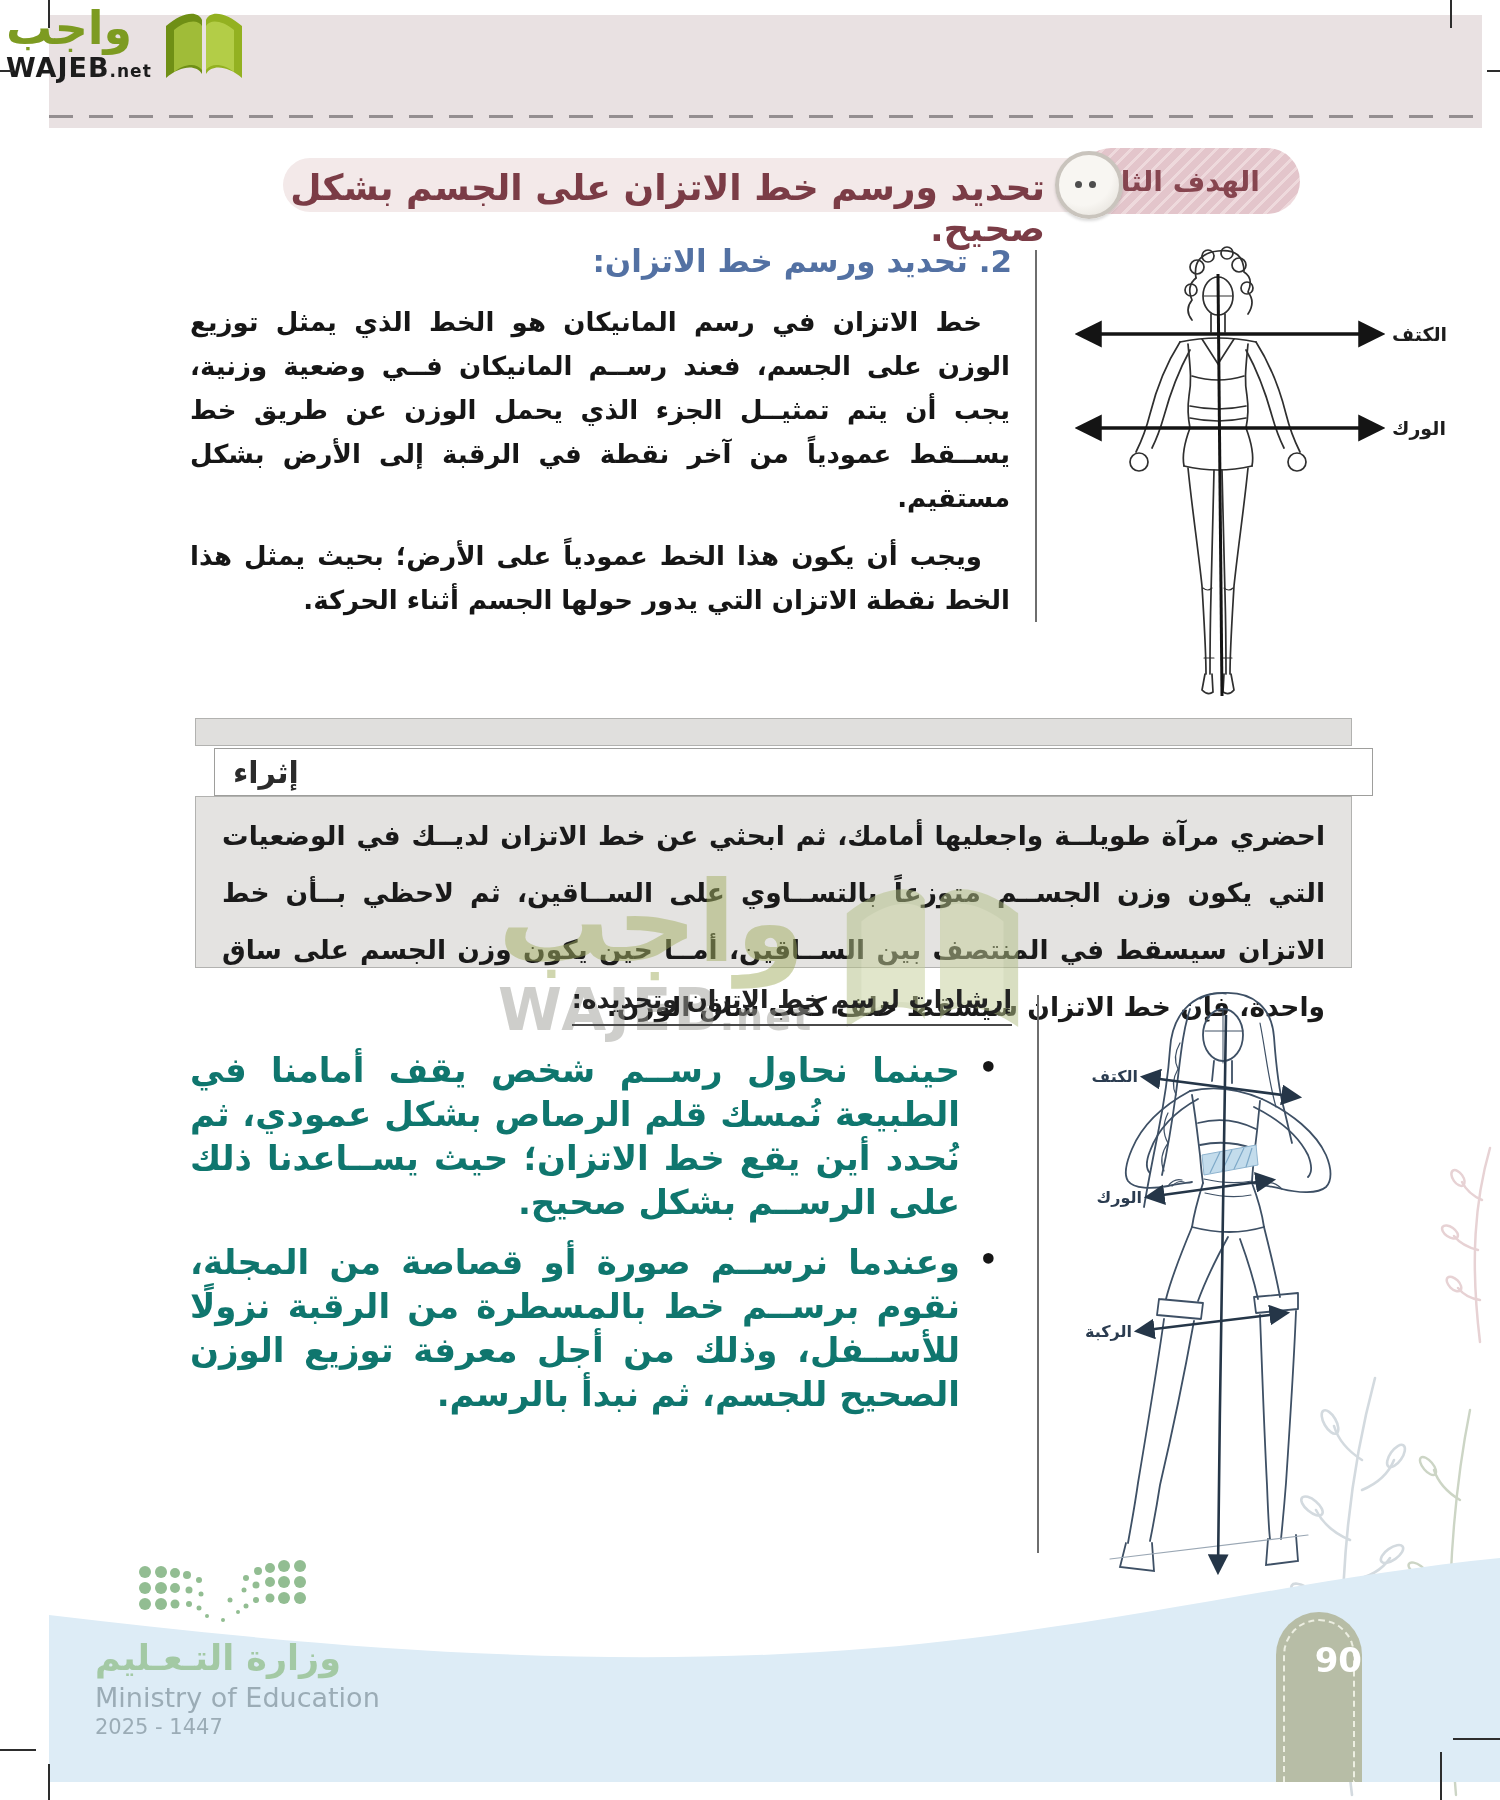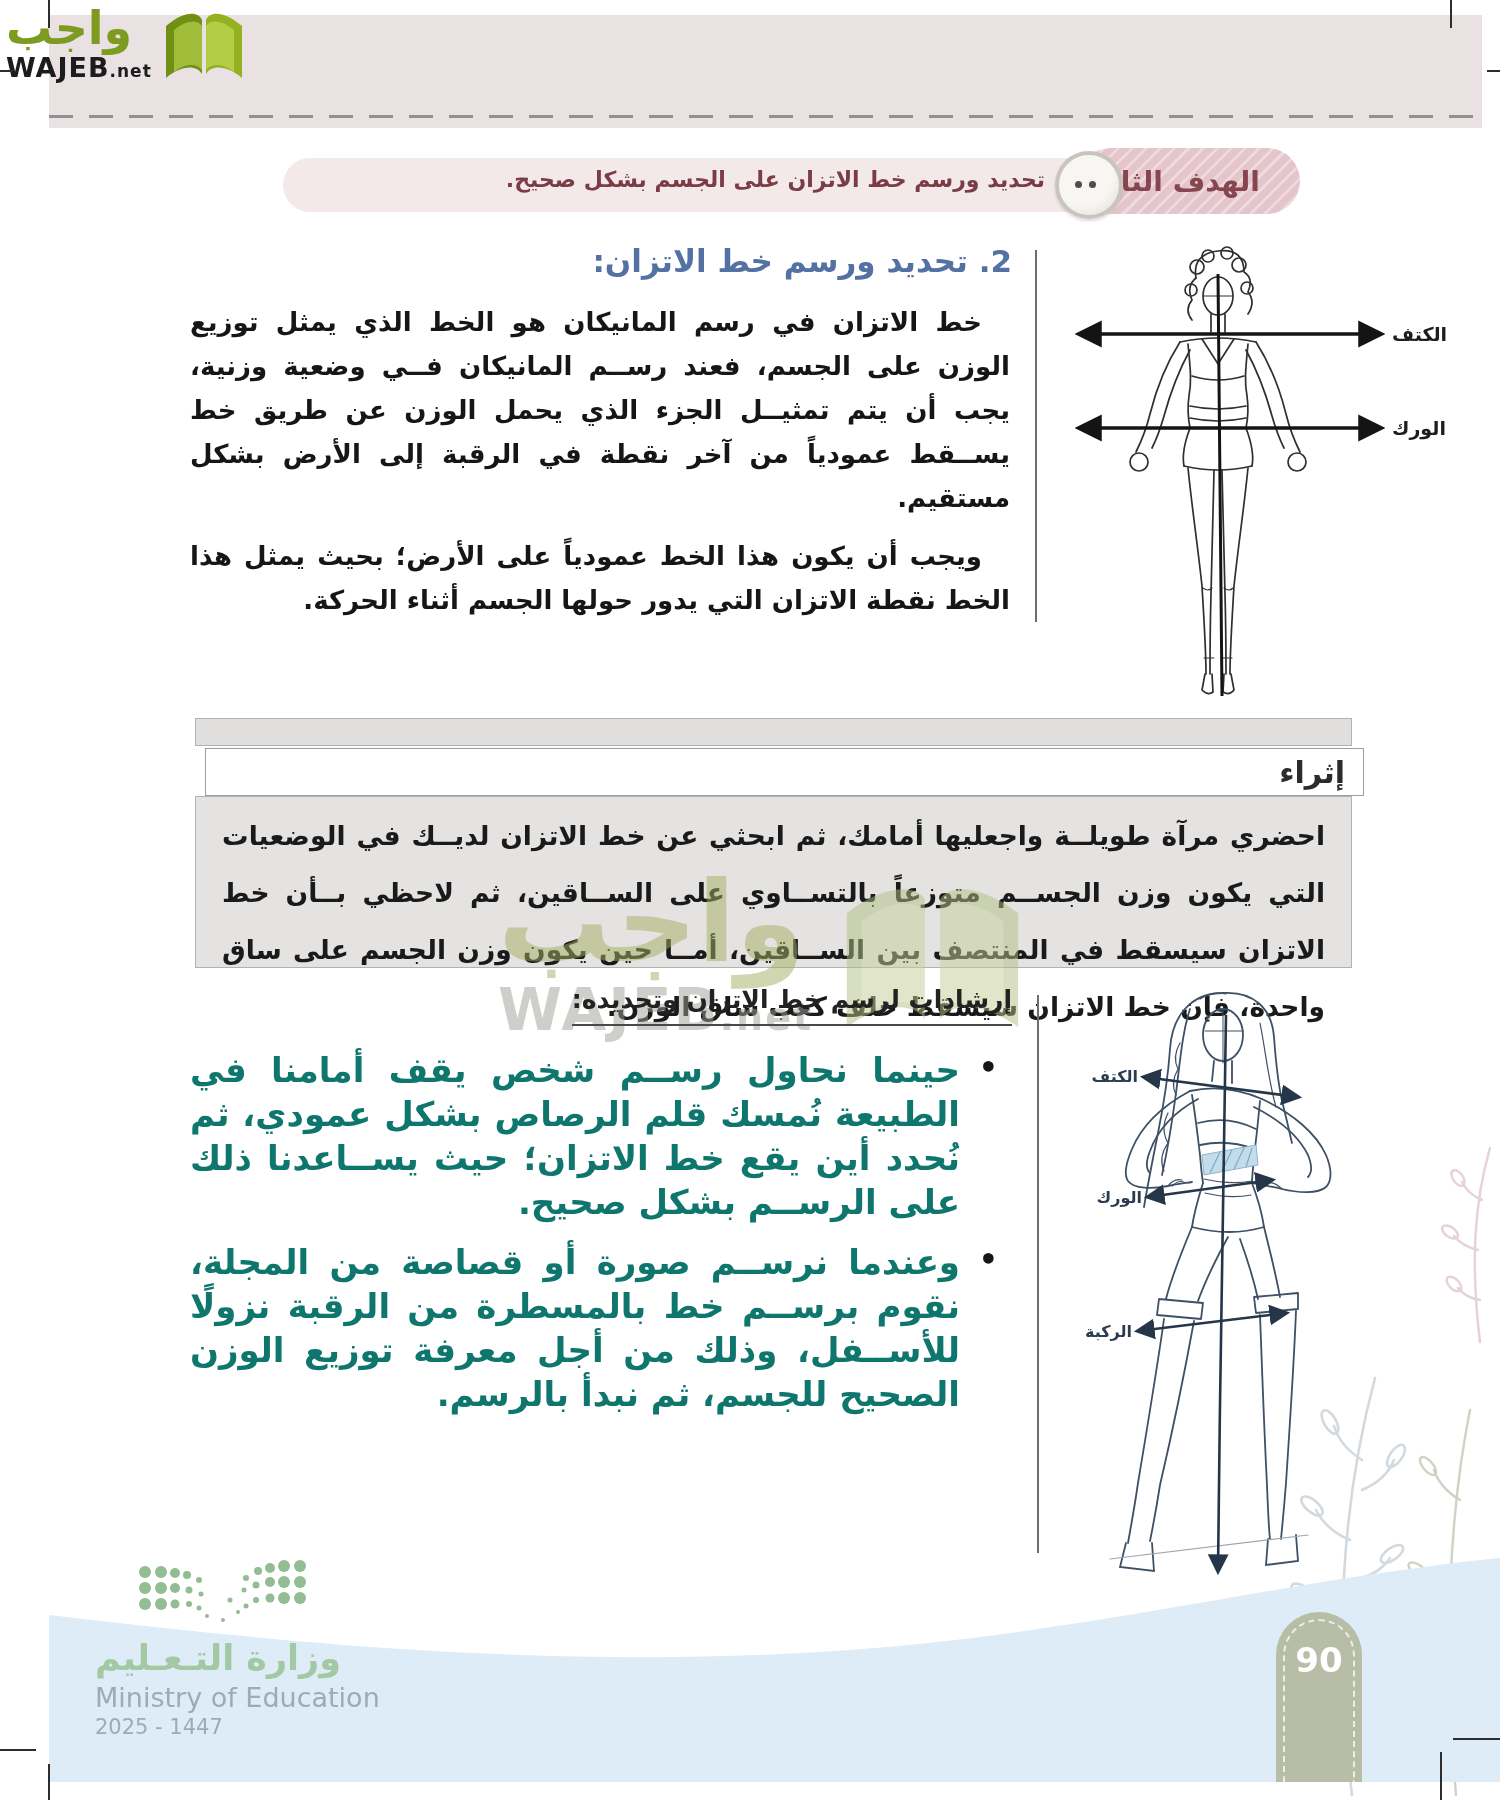--- a/index.html
+++ b/index.html
@@ -17,42 +17,42 @@
 
   
   .wajeb-logo{left:6px;top:4px;display:flex;align-items:flex-start;gap:8px;z-index:4;}
   .wajeb-txt{text-align:left;}
   .wajeb-ar{font-size:46px;font-weight:bold;color:#7d9b21;line-height:48px;}
   .wajeb-en{font-size:27px;font-weight:bold;color:#1c1c1c;letter-spacing:1px;}
   .wajeb-en .tld{font-size:17px;}
 
   
   .obj-box{left:283px;top:158px;width:957px;height:54px;background:#f3e9e9;border-radius:27px;}
-  .obj-text{position:absolute;right:195px;top:9px;font-size:22px;font-weight:bold;color:#7b3c46;direction:rtl;}
+  .obj-text{position:absolute;right:195px;top:9px;font-size:36px;font-weight:bold;color:#7b3c46;direction:rtl;}
   .obj-pill{left:1078px;top:148px;width:222px;height:66px;border-radius:33px;
      background:repeating-linear-gradient(135deg,#e3c5cb 0 7px,#eed9dc 7px 10px);
      display:flex;align-items:center;justify-content:center;}
   .obj-label{font-size:28px;font-weight:bold;color:#86454f;direction:rtl;padding-right:36px;}
   .btn-icon{left:1055px;top:151px;width:60px;height:60px;border-radius:50%;
      background:radial-gradient(circle at 40% 35%,#f8f6f2 0 55%,#dedad3 100%);
      border:4px solid #c9c4bd;box-shadow:0 2px 3px rgba(0,0,0,.15);}
   .btn-icon .hole{position:absolute;top:26px;width:7px;height:7px;border-radius:50%;background:#4e4e4e;}
   .btn-icon .h1{left:16px;} .btn-icon .h2{left:30px;}
 
   
   .s1-title{right:calc(1500px - 1012px);top:243px;font-size:31px;font-weight:bold;color:#5371a3;direction:rtl;}
   .s1-body{left:190px;top:300px;width:820px;direction:rtl;text-align:justify;}
   .s1-body p{margin:0 0 14px 0;font-size:26px;font-weight:bold;color:#161616;line-height:44px;text-indent:28px;}
 
   .vdivider{width:2px;background:#6e6e6e;}
 
   
   .enr-strip{left:195px;top:718px;width:1155px;height:26px;background:#e0dfdd;border:1px solid #b2b2b0;}
-  .enr-title-bar{left:205px;top:748px;width:1157px;height:46px;background:#ffffff;border:1px solid #9e9e9c;
-     display:flex;align-items:center;justify-content:flex-end;z-index:1;}
+  .enr-title-bar{left:214px;top:748px;width:1157px;height:46px;background:#ffffff;border:1px solid #9e9e9c;
+     display:flex;align-items:center;z-index:1;}
   .enr-title{font-size:30px;font-weight:bold;color:#2b2b2b;padding-left:18px;padding-right:18px;direction:rtl;}
   .enr-body{left:195px;top:796px;width:1155px;height:170px;background:#e4e3e1;border:1px solid #b2b2b0;}
   .enr-text{padding:10px 26px 0 26px;font-size:26.5px;font-weight:bold;color:#1a1a1a;
      direction:rtl;text-align:justify;line-height:57px;}
 
   
   .watermark{left:498px;top:858px;width:530px;height:205px;opacity:.5;z-index:2;display:flex;gap:24px;pointer-events:none;}
   .wm-left{padding-top:8px;}
   .wm-ar{font-size:112px;font-weight:bold;color:#a3af62;line-height:112px;}
   .wm-en{font-size:58px;font-weight:bold;color:#9e9e98;letter-spacing:2px;line-height:64px;}
@@ -73,21 +73,21 @@
   
   .wave{left:0;top:1540px;width:1500px;height:260px;z-index:0;}
   .moe{left:95px;top:1556px;z-index:2;}
   .moe-ar{font-size:35px;font-weight:bold;color:#a3c9a4;direction:rtl;text-align:left;margin-top:6px;letter-spacing:2px;}
   .moe-en{font-size:27px;color:#9bacb6;margin-top:4px;}
   .moe-yr{font-size:21px;color:#9bacb6;margin-top:2px;}
   .page-badge{left:1276px;top:1612px;width:86px;height:170px;background:#b7bda6;
      border-radius:43px 43px 0 0;z-index:3;}
   .page-badge .inner{position:absolute;left:7px;right:7px;top:7px;bottom:0;
      border:2px dashed #edefe2;border-bottom:none;border-radius:36px 36px 0 0;}
-  .page-num{position:absolute;top:28px;left:0;right:0;text-align:center;
+  .page-num{position:absolute;top:28px;left:0;right:0;text-align:right;
      font-size:34px;font-weight:bold;color:#ffffff;}
   .branch{z-index:0;pointer-events:none;}
 </style>
 </head>
 <body>
 
 <div class="abs top-band">
   <div class="dashes"></div>
 </div>
 

